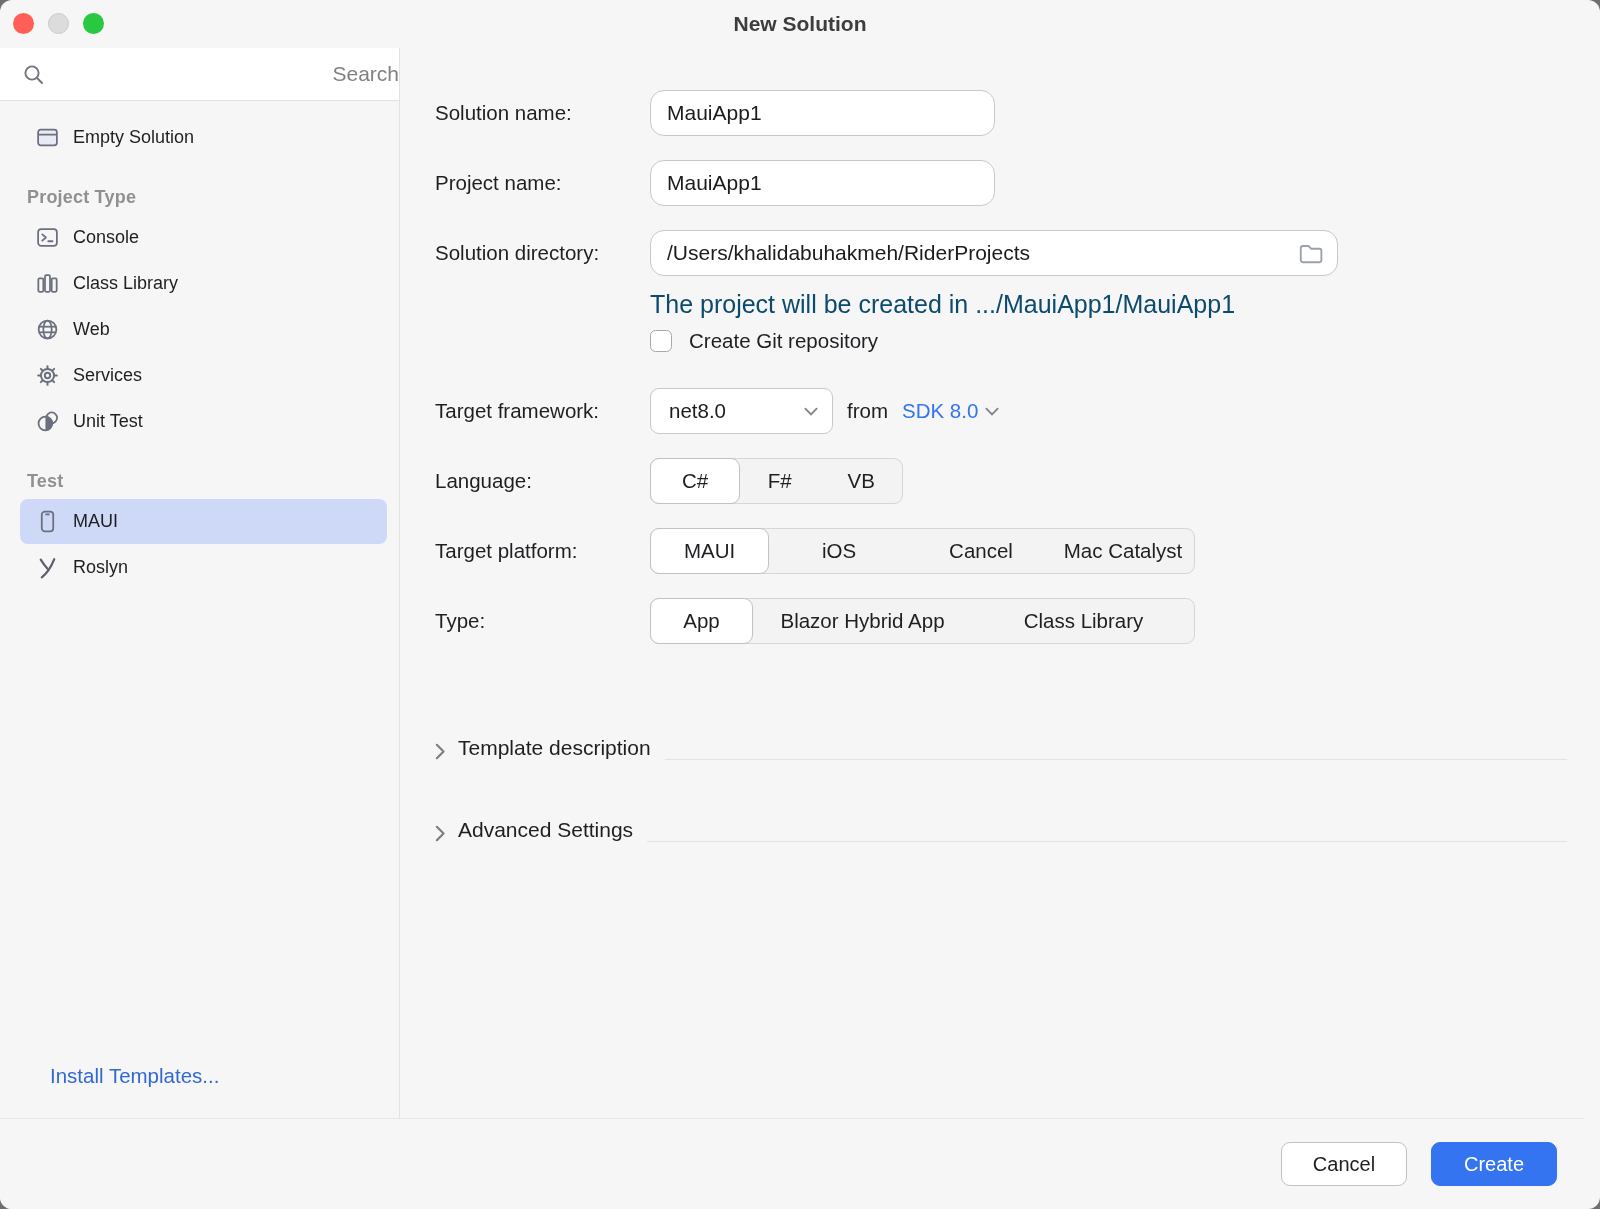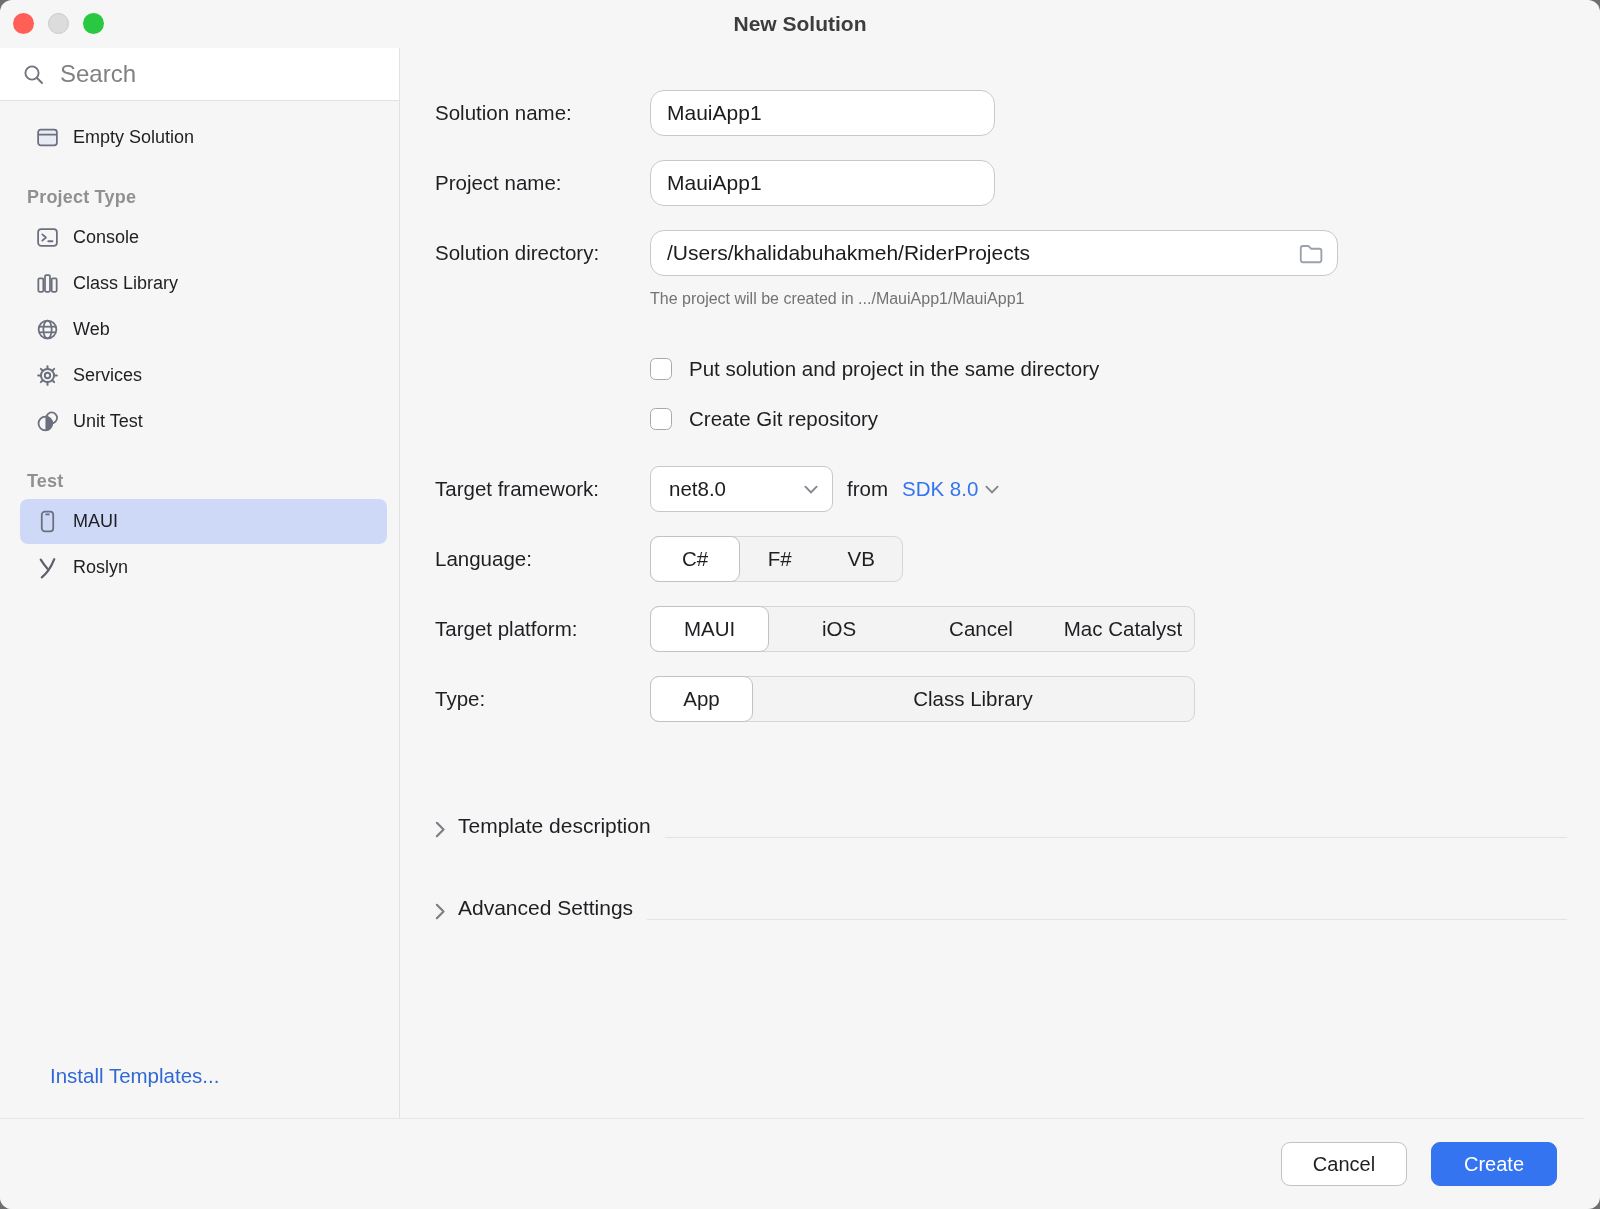--- a/index.html
+++ b/index.html
@@ -28,21 +28,21 @@
   .content { position:absolute; top:48px; left:0; right:0; bottom:91px; display:flex; }
 
   
   .sidebar { position:relative; width:400px; border-right:1px solid #e2e2e2; flex:0 0 400px; }
   .search-row {
     height:53px; background:#ffffff; border-bottom:1px solid #e2e2e2;
     display:flex; align-items:center; padding-left:22px; gap:15px;
   }
   .search-row input {
     border:none; outline:none; background:transparent; flex:1;
-    font-family:"Liberation Sans", sans-serif; font-size:24px; color:#b91c1c;
+    font-family:"Liberation Sans", sans-serif; font-size:21px; color:#b91c1c;text-align:right;
   }
   .search-row input::placeholder { color:#818181; }
   .side-list { padding-top:14px; }
   .side-item {
     height:45px; display:flex; align-items:center; gap:13px;
     margin:0 12px 1px 20px; padding-left:15px; border-radius:8px;
     font-size:18px; color:#1e1f22; cursor:default;
   }
   .side-item.selected { background:#cdd9f7; }
   .side-item .icn { width:25px; height:25px; flex:0 0 25px; display:flex; align-items:center; }
@@ -62,21 +62,21 @@
   .text-input {
     height:46px; background:#fff; border:1px solid #c8c8c8; border-radius:14px;
     font-family:"Liberation Sans", sans-serif; font-size:21px; color:#1c1c1c;
     padding:0 16px; outline:none;
   }
   .w-name { width:345px; }
   .dir-wrap { position:relative; width:688px; }
   .dir-wrap input { width:100%; padding-right:56px; }
   .dir-folder { position:absolute; right:15px; top:10px; width:26px; height:26px; cursor:pointer; }
 
-  .helper { margin:14px 0 0 215px; font-size:16px; color:#737373; height:24px; }
+  .helper { margin:14px 0 0 215px; font-size:25px; color:#0c4a6e; height:24px; }
 
   .cb-row { display:flex; align-items:center; height:46px; margin-left:215px; gap:17px; }
   .cb-row.first { margin-top:32px; }
   .cb-row.second { margin-top:4px; }
   .cb-box {
     width:22px; height:22px; background:#fff; border:1.5px solid #a9a9a9;
     border-radius:5.5px; cursor:pointer; flex:0 0 22px;
   }
   .cb-label { font-size:20.5px; color:#1e1f22; }
 
@@ -281,24 +281,20 @@
           <span class="dir-folder">
             <svg width="26" height="26" viewBox="0 0 24 24" fill="none" stroke="#9aa1ad" stroke-width="1.7" stroke-linejoin="round">
               <path d="M3.5 7.5 q0 -2 2 -2 h5 l2.6 2.6 h7.4 q2 0 2 2 v8.4 q0 2 -2 2 h-15 q-2 0 -2 -2 z"></path>
             </svg>
           </span>
         </div>
       </div>
 
       <div class="helper">The project will be created in .../MauiApp1/MauiApp1</div>
 
-      <div class="cb-row first">
-        <span class="cb-box"></span>
-        <span class="cb-label">Put solution and project in the same directory</span>
-      </div>
       <div class="cb-row second">
         <span class="cb-box"></span>
         <span class="cb-label">Create Git repository</span>
       </div>
 
       <div class="frow fw-row">
         <span class="flabel">Target framework:</span>
         <div class="dropdown">
           <span class="val">net8.0</span>
           <span>
@@ -334,20 +330,21 @@
           <div class="opt">iOS</div>
           <div class="opt">Cancel</div>
           <div class="opt">Mac Catalyst</div>
         </div>
       </div>
 
       <div class="frow" style="margin-bottom:0;">
         <span class="flabel">Type:</span>
         <div class="seg type">
           <div class="opt sel">App</div>
+          <div class="opt">Blazor Hybrid App</div>
           <div class="opt">Class Library</div>
         </div>
       </div>
 
       <div class="collapse-row tmpl">
         <span>
           <svg width="11" height="17" viewBox="0 0 9 14" fill="none" stroke="#7b7e86" stroke-width="1.8" stroke-linecap="round" stroke-linejoin="round">
             <polyline points="1.5,1.5 7,7 1.5,12.5"></polyline>
           </svg>
         </span>

